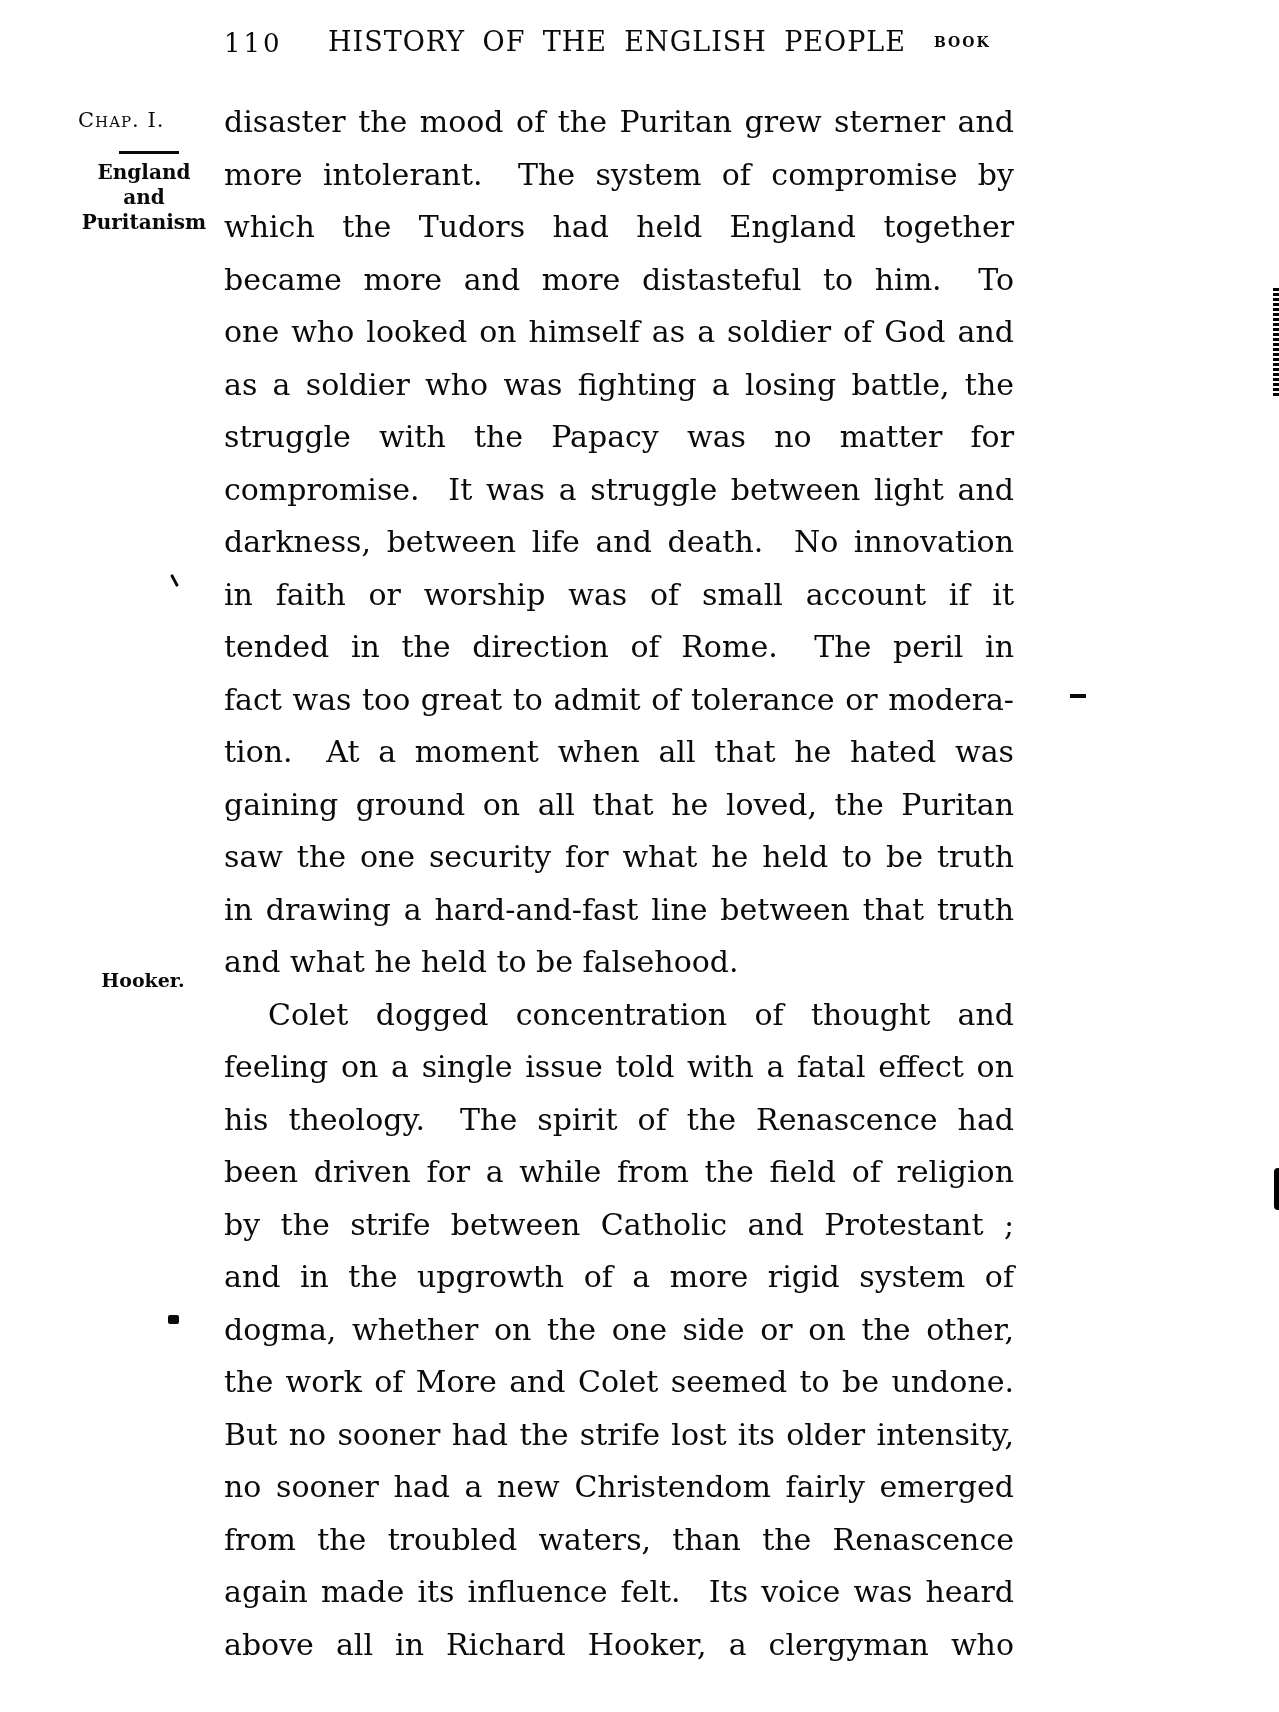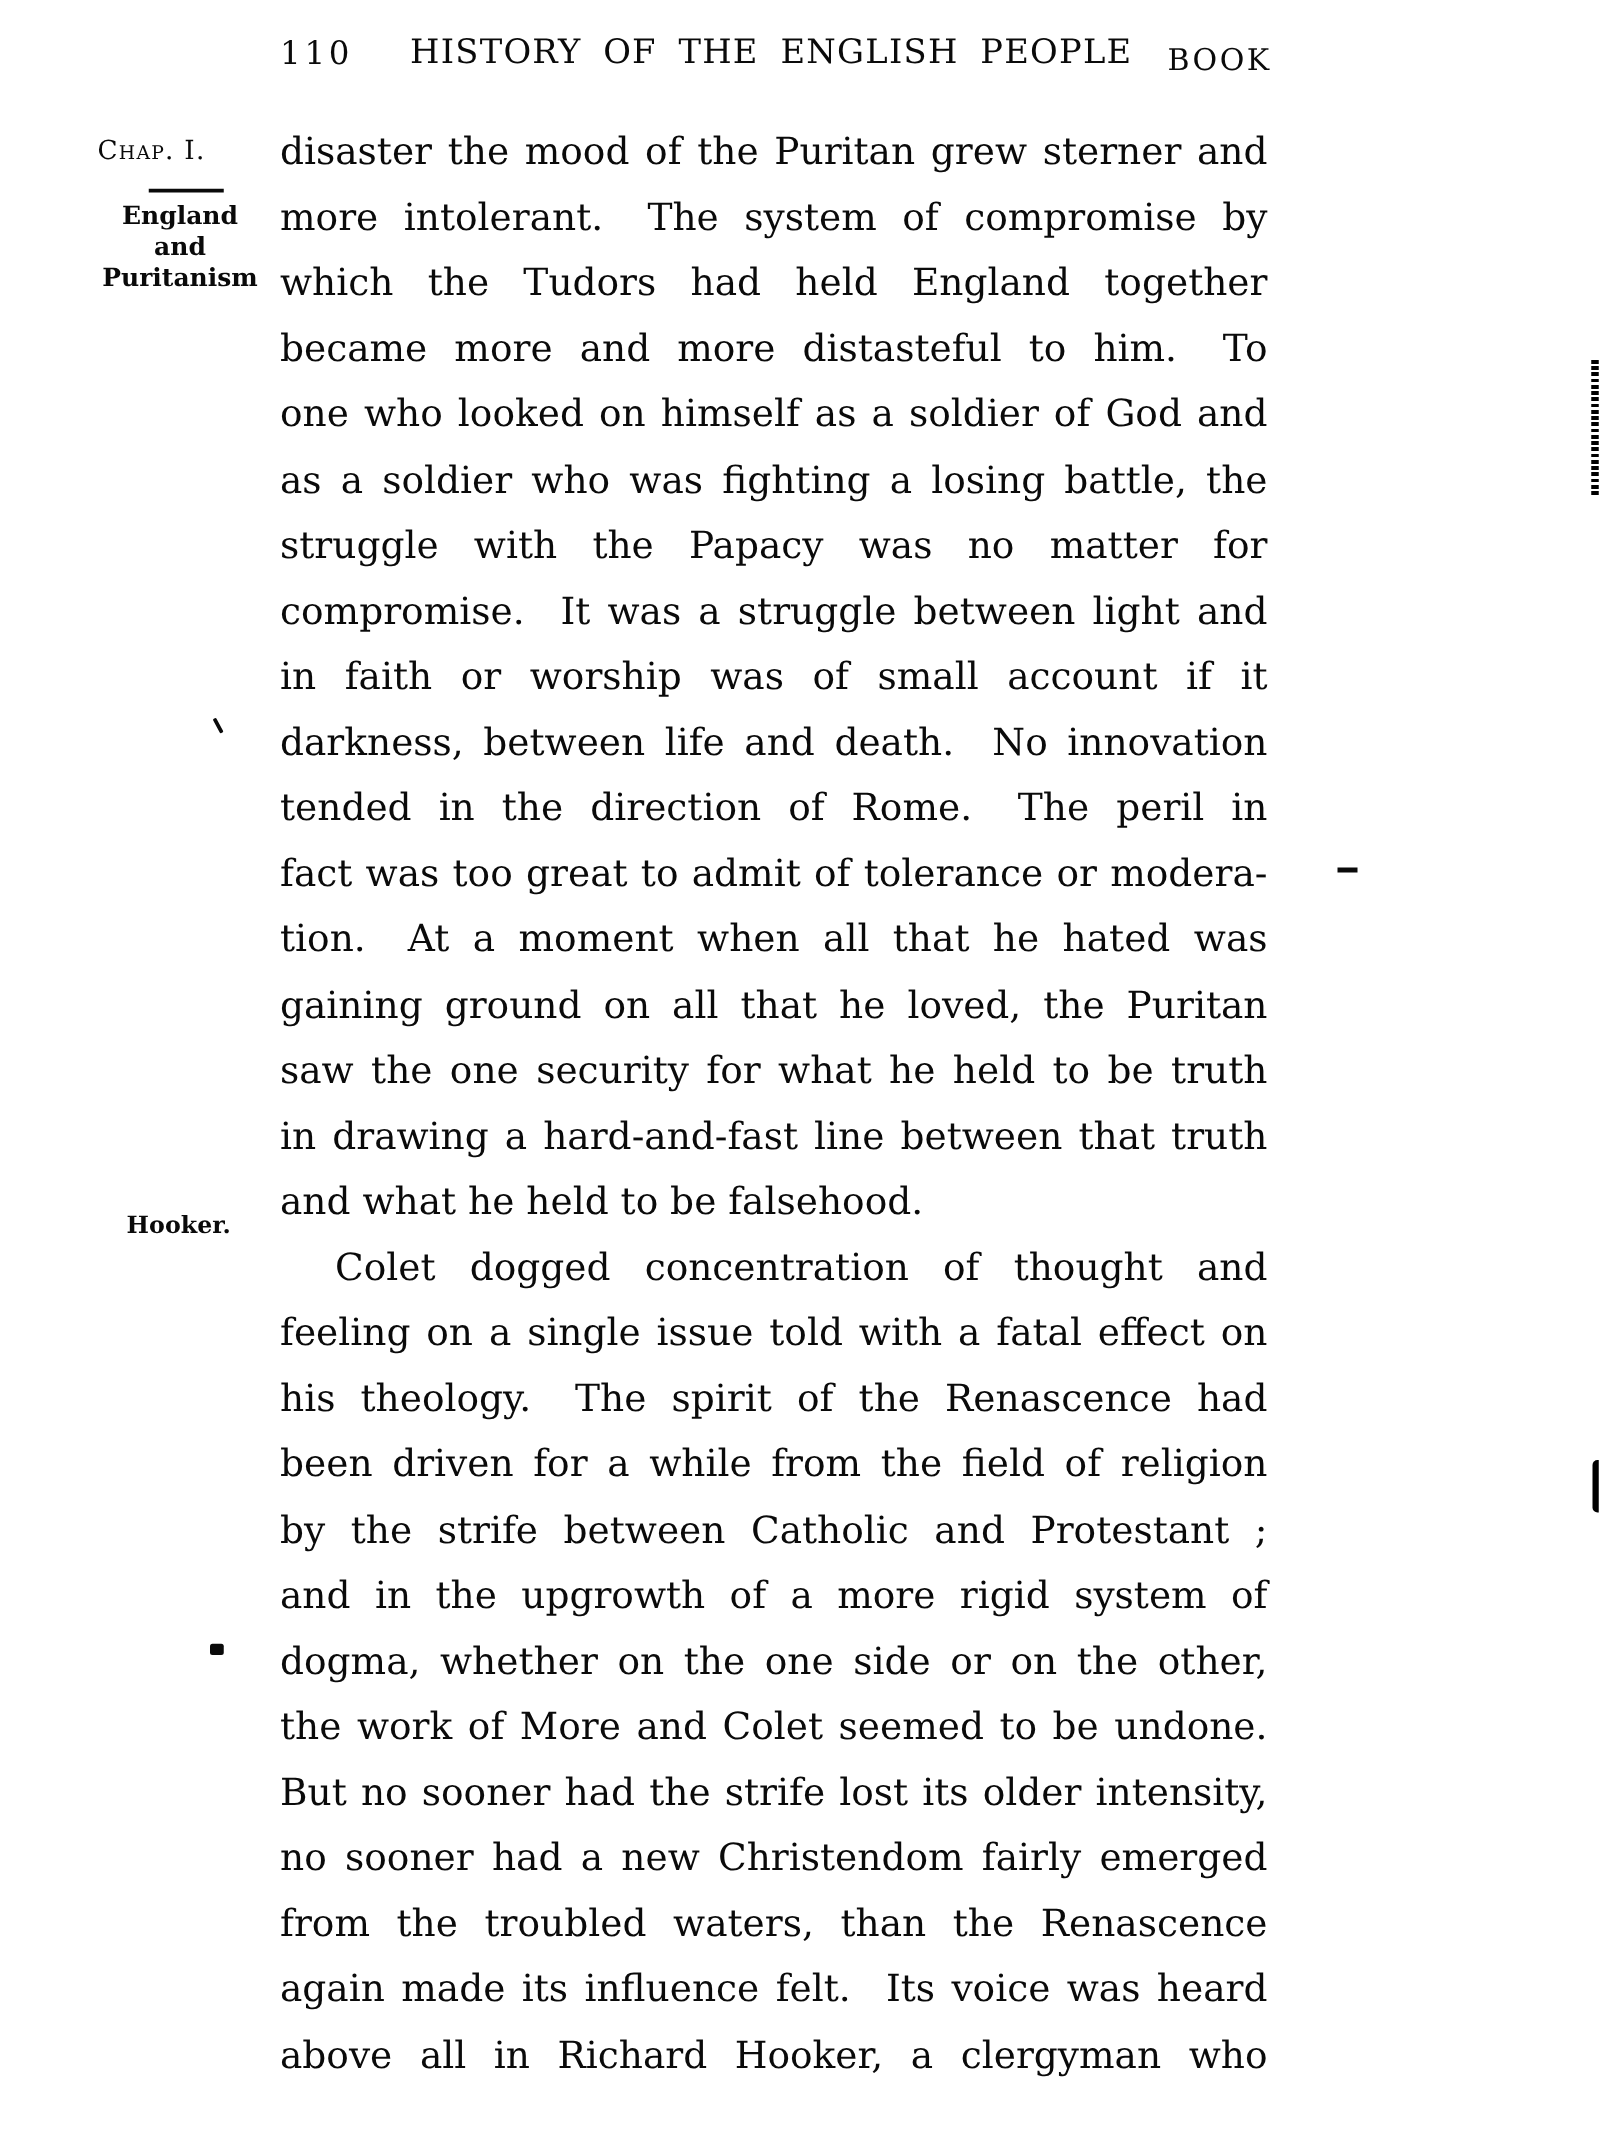--- a/index.html
+++ b/index.html
@@ -19,21 +19,21 @@
     font-size: 26px; letter-spacing: 3px;
   }
   .header-title {
     position: absolute; left: 300px; top: 26px; width: 578px;
     font-size: 27px; letter-spacing: 1px;
     text-align: justify; text-align-last: justify;
     white-space: normal;
   }
   .header-book {
     position: absolute; left: 906px; top: 34px;
-    font-size: 24px; letter-spacing: 2px;
+    font-size: 14px; letter-spacing: 2px; font-weight: bold;
   }
 
   
   .margin-chap {
     position: absolute; left: 50px; top: 108px; width: 138px;
     text-align: left; font-size: 21px;
     font-variant: small-caps; letter-spacing: 1px;
   }
   .margin-rule {
     position: absolute; left: 91px; top: 151px;
@@ -116,22 +116,22 @@
 
   <div class="body-text" id="body-text">
       <div class="line">disaster the mood of the Puritan grew sterner and</div>
       <div class="line">more intolerant.  The system of compromise by</div>
       <div class="line">which the Tudors had held England together</div>
       <div class="line">became more and more distasteful to him.  To</div>
       <div class="line">one who looked on himself as a soldier of God and</div>
       <div class="line">as a soldier who was fighting a losing battle, the</div>
       <div class="line">struggle with the Papacy was no matter for</div>
       <div class="line">compromise.  It was a struggle between light and</div>
+      <div class="line">darkness, between life and death.  No innovation</div>
       <div class="line">in faith or worship was of small account if it</div>
-      <div class="line">darkness, between life and death.  No innovation</div>
       <div class="line">tended in the direction of Rome.  The peril in</div>
       <div class="line">fact was too great to admit of tolerance or modera-</div>
       <div class="line">tion.  At a moment when all that he hated was</div>
       <div class="line">gaining ground on all that he loved, the Puritan</div>
       <div class="line">saw the one security for what he held to be truth</div>
       <div class="line">in drawing a hard-and-fast line between that truth</div>
       <div class="line no-just">and what he held to be falsehood.</div>
       <div class="line indent">Colet dogged concentration of thought and</div>
       <div class="line">feeling on a single issue told with a fatal effect on</div>
       <div class="line">his theology.  The spirit of the Renascence had</div>

